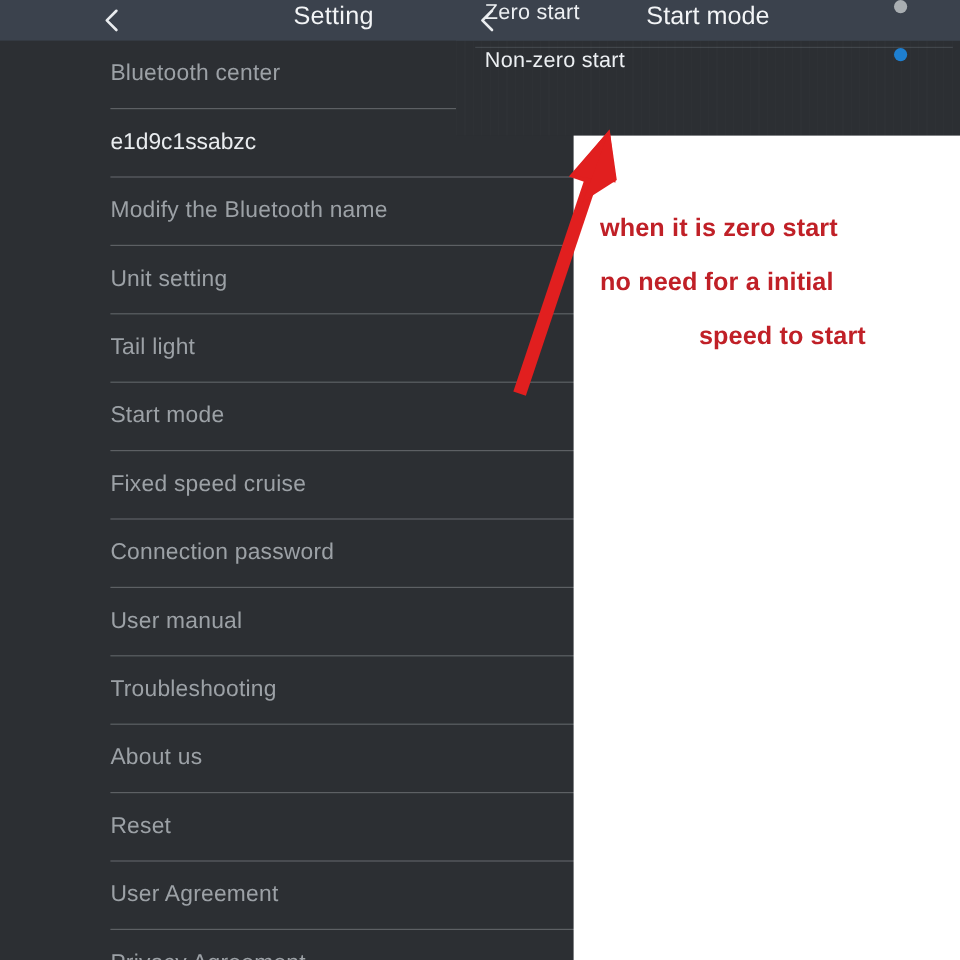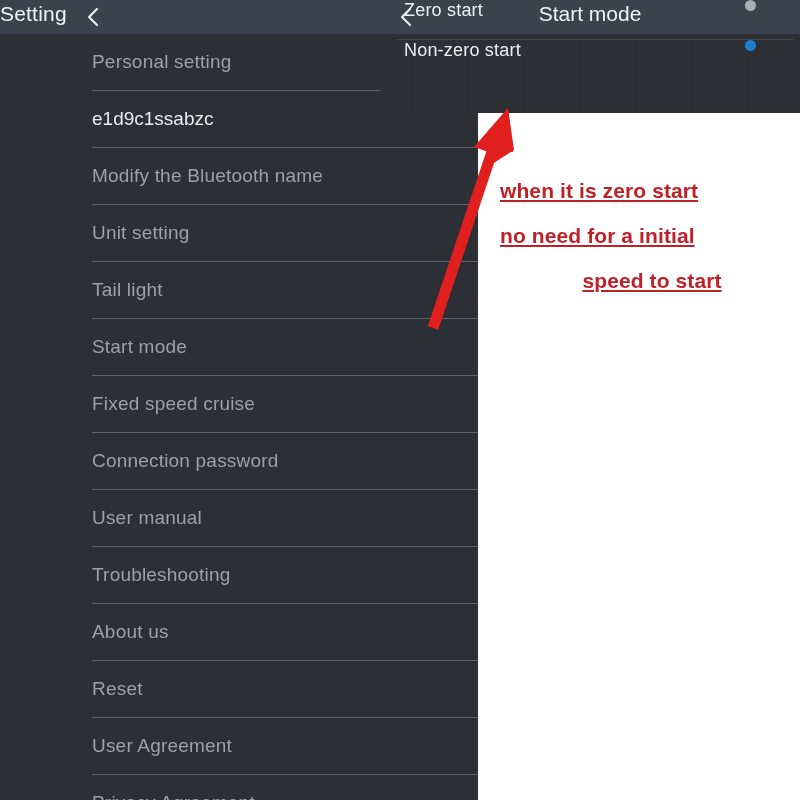--- a/index.html
+++ b/index.html
@@ -31,21 +31,21 @@
   }
   .settings-header .back-chevron {
     position: absolute;
     left: 82px; top: 4px;
     width: 22px; height: 26px;
   }
   .settings-header .title {
     position: absolute;
     left: 0; top: 2px;
     width: 556px;
-    text-align: left;
+    text-align: center;
     color: #f2f4f6;
     font-size: 21px;
     letter-spacing: .2px;
   }
 
   .settings-body {
     position: absolute;
     left: 0; top: 34px;
     width: 800px; height: 766px;
     background: #2c2f33;
@@ -175,21 +175,20 @@
   .note-text {
     position: absolute;
     left: 0; top: 55px;
     width: 322px;
     color: #c02027;
     font-size: 21px;
     line-height: 45px;
     text-align: center;
     font-weight: 600;
     letter-spacing: .1px;
-    text-decoration: underline;
   }
   .note-line { display: block; white-space: nowrap; }
   .note-line.l1 { text-align: left;   padding-left: 22px; }
   .note-line.l2 { text-align: left;   padding-left: 22px; }
   .note-line.l3 { text-align: center; padding-left: 26px; }
 
   .arrow-svg {
     position: absolute;
     left: 400px; top: 90px;
     width: 140px; height: 250px;
@@ -219,21 +218,21 @@
     <div class="settings-header">
       <svg class="back-chevron" viewBox="0 0 22 26">
         <polyline points="15,5 7,13 15,21" fill="none" stroke="#e9ecef" stroke-width="2.2" stroke-linecap="round" stroke-linejoin="round"></polyline>
       </svg>
       <div class="title">Setting</div>
     </div>
 
     <div class="settings-body">
 
       <div class="row">
-        <span class="row-label">Personal setting</span>
+        <span class="row-label">Bluetooth center</span>
       </div>
       <div class="divider"></div>
 
       <div class="row">
         <span class="row-value">e1d9c1ssabzc</span>
       </div>
       <div class="divider"></div>
 
       <div class="row">
         <span class="row-label">Modify the Bluetooth name</span>

